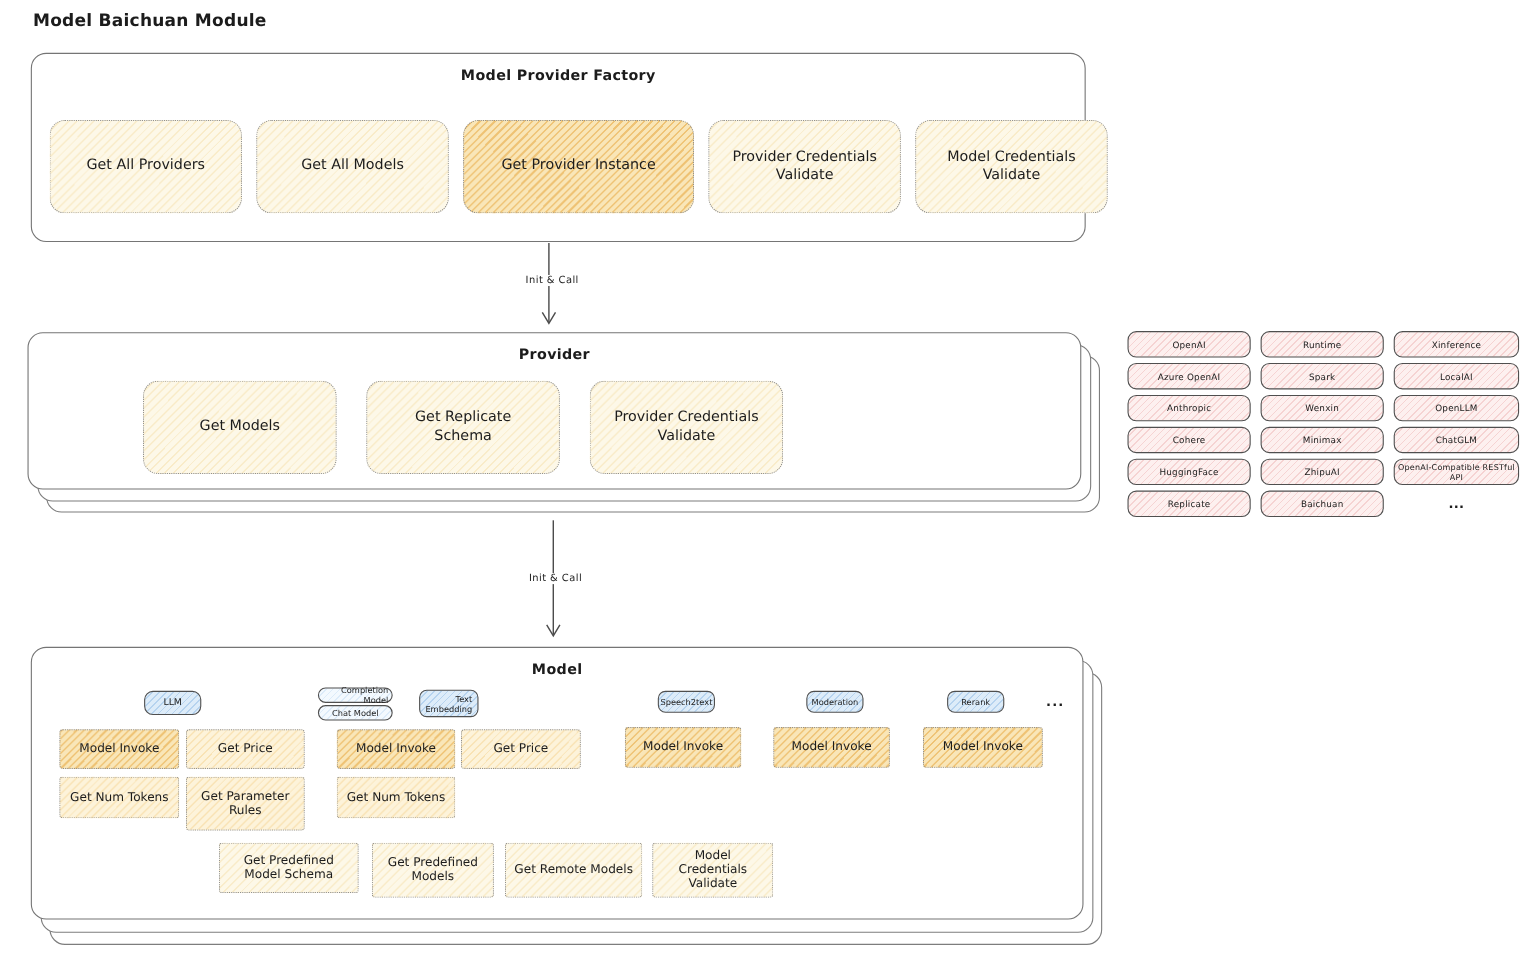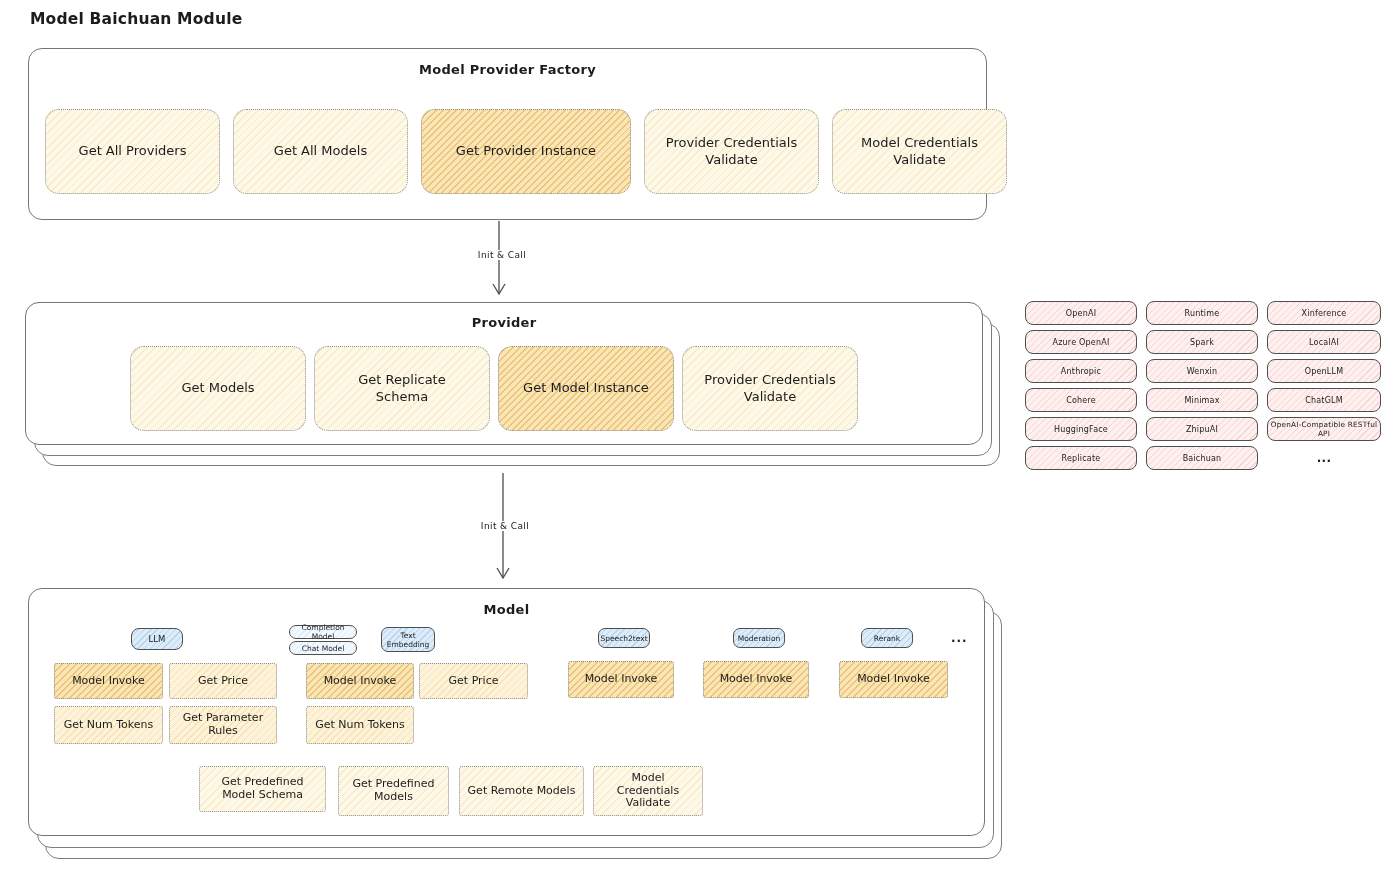--- a/index.html
+++ b/index.html
@@ -78,21 +78,21 @@
   }
   .pcell.small{font-size:7.3px;}
   .pcell.nobox{border:none;background:none;font-size:12px;font-weight:600;}
 
   
   .tab{
     position:absolute;box-sizing:border-box;border:1px solid #4f4f4f;border-radius:8px;
     display:flex;align-items:center;justify-content:center;text-align:center;
     font-size:8px;line-height:1.2;padding:1px 3px;
   }
-  .tab.tiny{font-size:7.5px;border-radius:7px;}
+  .tab.tiny{font-size:7.5px;border-radius:7px;text-align:right;}
 
   .arrow-label{
     position:absolute;text-align:center;font-size:9px;background:#ffffff;
     padding:0 2px;letter-spacing:.4px;
   }
   .dots{position:absolute;font-size:12px;font-weight:600;letter-spacing:1px;}
   svg.arrow{position:absolute;overflow:visible;}
 </style>
 </head>
 <body>
@@ -113,24 +113,23 @@
 <svg class="arrow" style="left:489px;top:221px;" width="20" height="76">
   <line x1="10" y1="0" x2="10" y2="72" stroke="#4c4c4c" stroke-width="1.3"></line>
   <polyline points="4,63 10,73 16,63" fill="none" stroke="#4c4c4c" stroke-width="1.3"></polyline>
 </svg>
 <div class="arrow-label" style="left:458px;top:250px;width:84px;">Init &amp; Call</div>
 
 <div class="layer" style="left:42px;top:323px;width:958px;height:143px;"></div>
 <div class="layer" style="left:34px;top:313px;width:958px;height:143px;"></div>
 <div class="container" style="left:25px;top:302px;width:958px;height:143px;">
   <div class="c-title" style="margin-top:12px;">Provider</div>
-  <div class="row-flex" style="left:104px;top:43px;gap:8px;">
+  <div class="row-flex" style="left:104px;top:43px;gap:27px;">
     <div class="fbox hatch-cream" style="width:176px;height:85px;">Get Models</div>
     <div class="fbox hatch-cream" style="width:176px;height:85px;">Get Replicate Schema</div>
-    <div class="fbox hatch-orange" style="width:176px;height:85px;">Get Model Instance</div>
     <div class="fbox hatch-cream" style="width:176px;height:85px;">Provider Credentials Validate</div>
   </div>
 </div>
 
 <div class="pgrid" style="left:1025px;top:301px;">
   <div class="pcell hatch-pink">OpenAI</div>
   <div class="pcell hatch-pink">Runtime</div>
   <div class="pcell hatch-pink">Xinference</div>
 
   <div class="pcell hatch-pink">Azure OpenAI</div>
@@ -170,21 +169,21 @@
   <div class="tab tiny hatch-blue-light" style="left:260px;top:52px;width:68px;height:14px;">Chat Model</div>
   <div class="tab tiny hatch-blue" style="left:352px;top:38px;width:54px;height:25px;padding:1px 8px;">Text Embedding</div>
   <div class="tab tiny hatch-blue" style="left:569px;top:39px;width:52px;height:20px;">Speech2text</div>
   <div class="tab tiny hatch-blue" style="left:704px;top:39px;width:52px;height:20px;">Moderation</div>
   <div class="tab tiny hatch-blue" style="left:832px;top:39px;width:52px;height:20px;">Rerank</div>
   <div class="dots" style="left:922px;top:42px;">...</div>
 
   <div class="op hatch-orange" style="left:25px;top:74px;width:109px;height:36px;">Model Invoke</div>
   <div class="op hatch-warm" style="left:140px;top:74px;width:108px;height:36px;">Get Price</div>
   <div class="op hatch-warm" style="left:25px;top:117px;width:109px;height:38px;">Get Num Tokens</div>
-  <div class="op hatch-warm" style="left:140px;top:117px;width:108px;height:38px;">Get Parameter Rules</div>
+  <div class="op hatch-warm" style="left:140px;top:117px;width:108px;height:49px;">Get Parameter Rules</div>
 
   <div class="op hatch-orange" style="left:277px;top:74px;width:108px;height:36px;">Model Invoke</div>
   <div class="op hatch-warm" style="left:390px;top:74px;width:109px;height:36px;">Get Price</div>
   <div class="op hatch-warm" style="left:277px;top:117px;width:108px;height:38px;">Get Num Tokens</div>
 
   <div class="op hatch-orange" style="left:539px;top:72px;width:106px;height:37px;">Model Invoke</div>
   <div class="op hatch-orange" style="left:674px;top:72px;width:106px;height:37px;">Model Invoke</div>
   <div class="op hatch-orange" style="left:810px;top:72px;width:109px;height:37px;">Model Invoke</div>
 
   <div class="op hatch-cream" style="left:170px;top:177px;width:127px;height:46px;">Get Predefined Model Schema</div>

